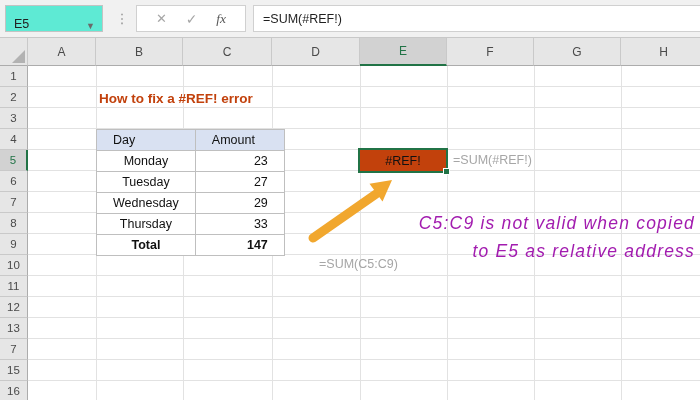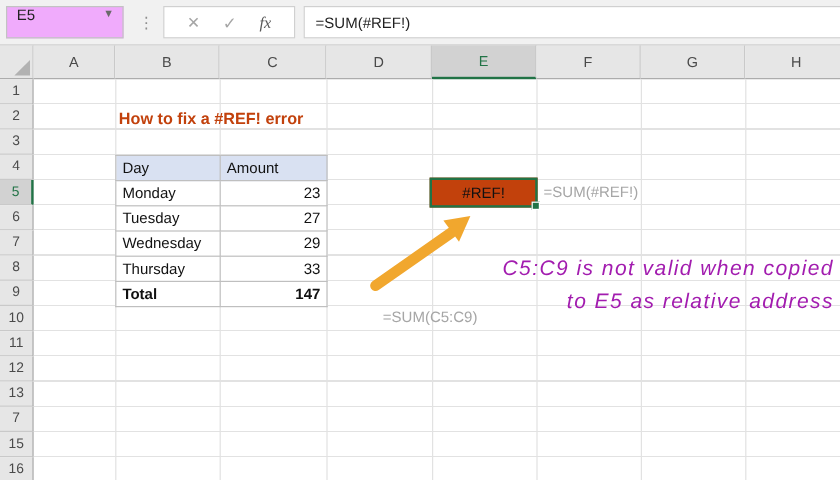--- a/index.html
+++ b/index.html
@@ -3,21 +3,21 @@
 <meta charset="utf-8">
 <style>
   * { margin:0; padding:0; box-sizing:border-box; }
   html,body { width:700px; height:400px; overflow:hidden; }
   body { font-family:"Liberation Sans", sans-serif; background:#fff; position:relative; }
 
   
   .topbar { position:absolute; left:0; top:0; width:700px; height:38px;
             background:#F1F1F1; border-bottom:1px solid #C8C8C8; }
   .namebox { position:absolute; left:5px; top:5px; width:98px; height:27px;
-             background:#f0abfc; border:1px solid #C3C3C3; display:flex; align-items:flex-start; }
+             background:#5eead4; border:1px solid #C3C3C3; display:flex; align-items:flex-end; }
   .namebox .nbtext { padding-left:8px; font-size:12.5px; color:#222; flex:1; }
   .namebox .nbarrow { font-size:9px; color:#6A6A6A; padding-right:7px; }
   .dots { position:absolute; left:114px; top:5px; width:16px; height:27px;
           display:flex; align-items:center; justify-content:center;
           color:#8E8E8E; font-size:13px; }
   .btnbox { position:absolute; left:136px; top:5px; width:110px; height:27px;
             background:#fff; border:1px solid #D0D0D0; display:flex;
             align-items:center; justify-content:space-evenly; }
   .icon-x { color:#A6A6A6; font-size:13px; }
   .icon-check { color:#A6A6A6; font-size:14px; }
@@ -49,23 +49,23 @@
   .gridarea { position:absolute; left:28px; top:66px; width:672px; height:334px;
               background:repeating-linear-gradient(to bottom,
                 transparent 0 20px, #E2E2E2 20px 21px); }
   .vline { position:absolute; top:0; width:1px; height:334px; background:#E2E2E2; }
 
   
   .title { position:absolute; left:99px; top:88px; height:21px; line-height:21px;
            font-weight:700; font-size:13.5px; color:#c2410c; }
   .datatable { position:absolute; left:96px; top:129px; border-collapse:collapse;
                background:#fff; }
-  .datatable td { border:1px solid #BFBFBF; height:21px; padding:0 5px;
+  .datatable td { border:1px solid #BFBFBF; height:21px; padding:0 16px;
                   font-size:12.5px; color:#111; }
-  .datatable td.c1 { width:87px; text-align:left; }
+  .datatable td.c1 { width:87px; text-align:center; }
   .datatable td.c2 { width:89px; text-align:right; }
   .datatable tr.hdr td { background:#D9E1F2; text-align:left; }
   .datatable tr.total td { font-weight:700; }
 
   .selcell { position:absolute; left:358px; top:148px; width:90px; height:25px;
              background:#c2410c; border:2px solid #217346; display:flex;
              align-items:center; justify-content:center;
              font-size:12.5px; color:#111; }
   .fillhandle { position:absolute; left:443px; top:168px; width:7px; height:7px;
                 background:#217346; border:1px solid #fff; }

